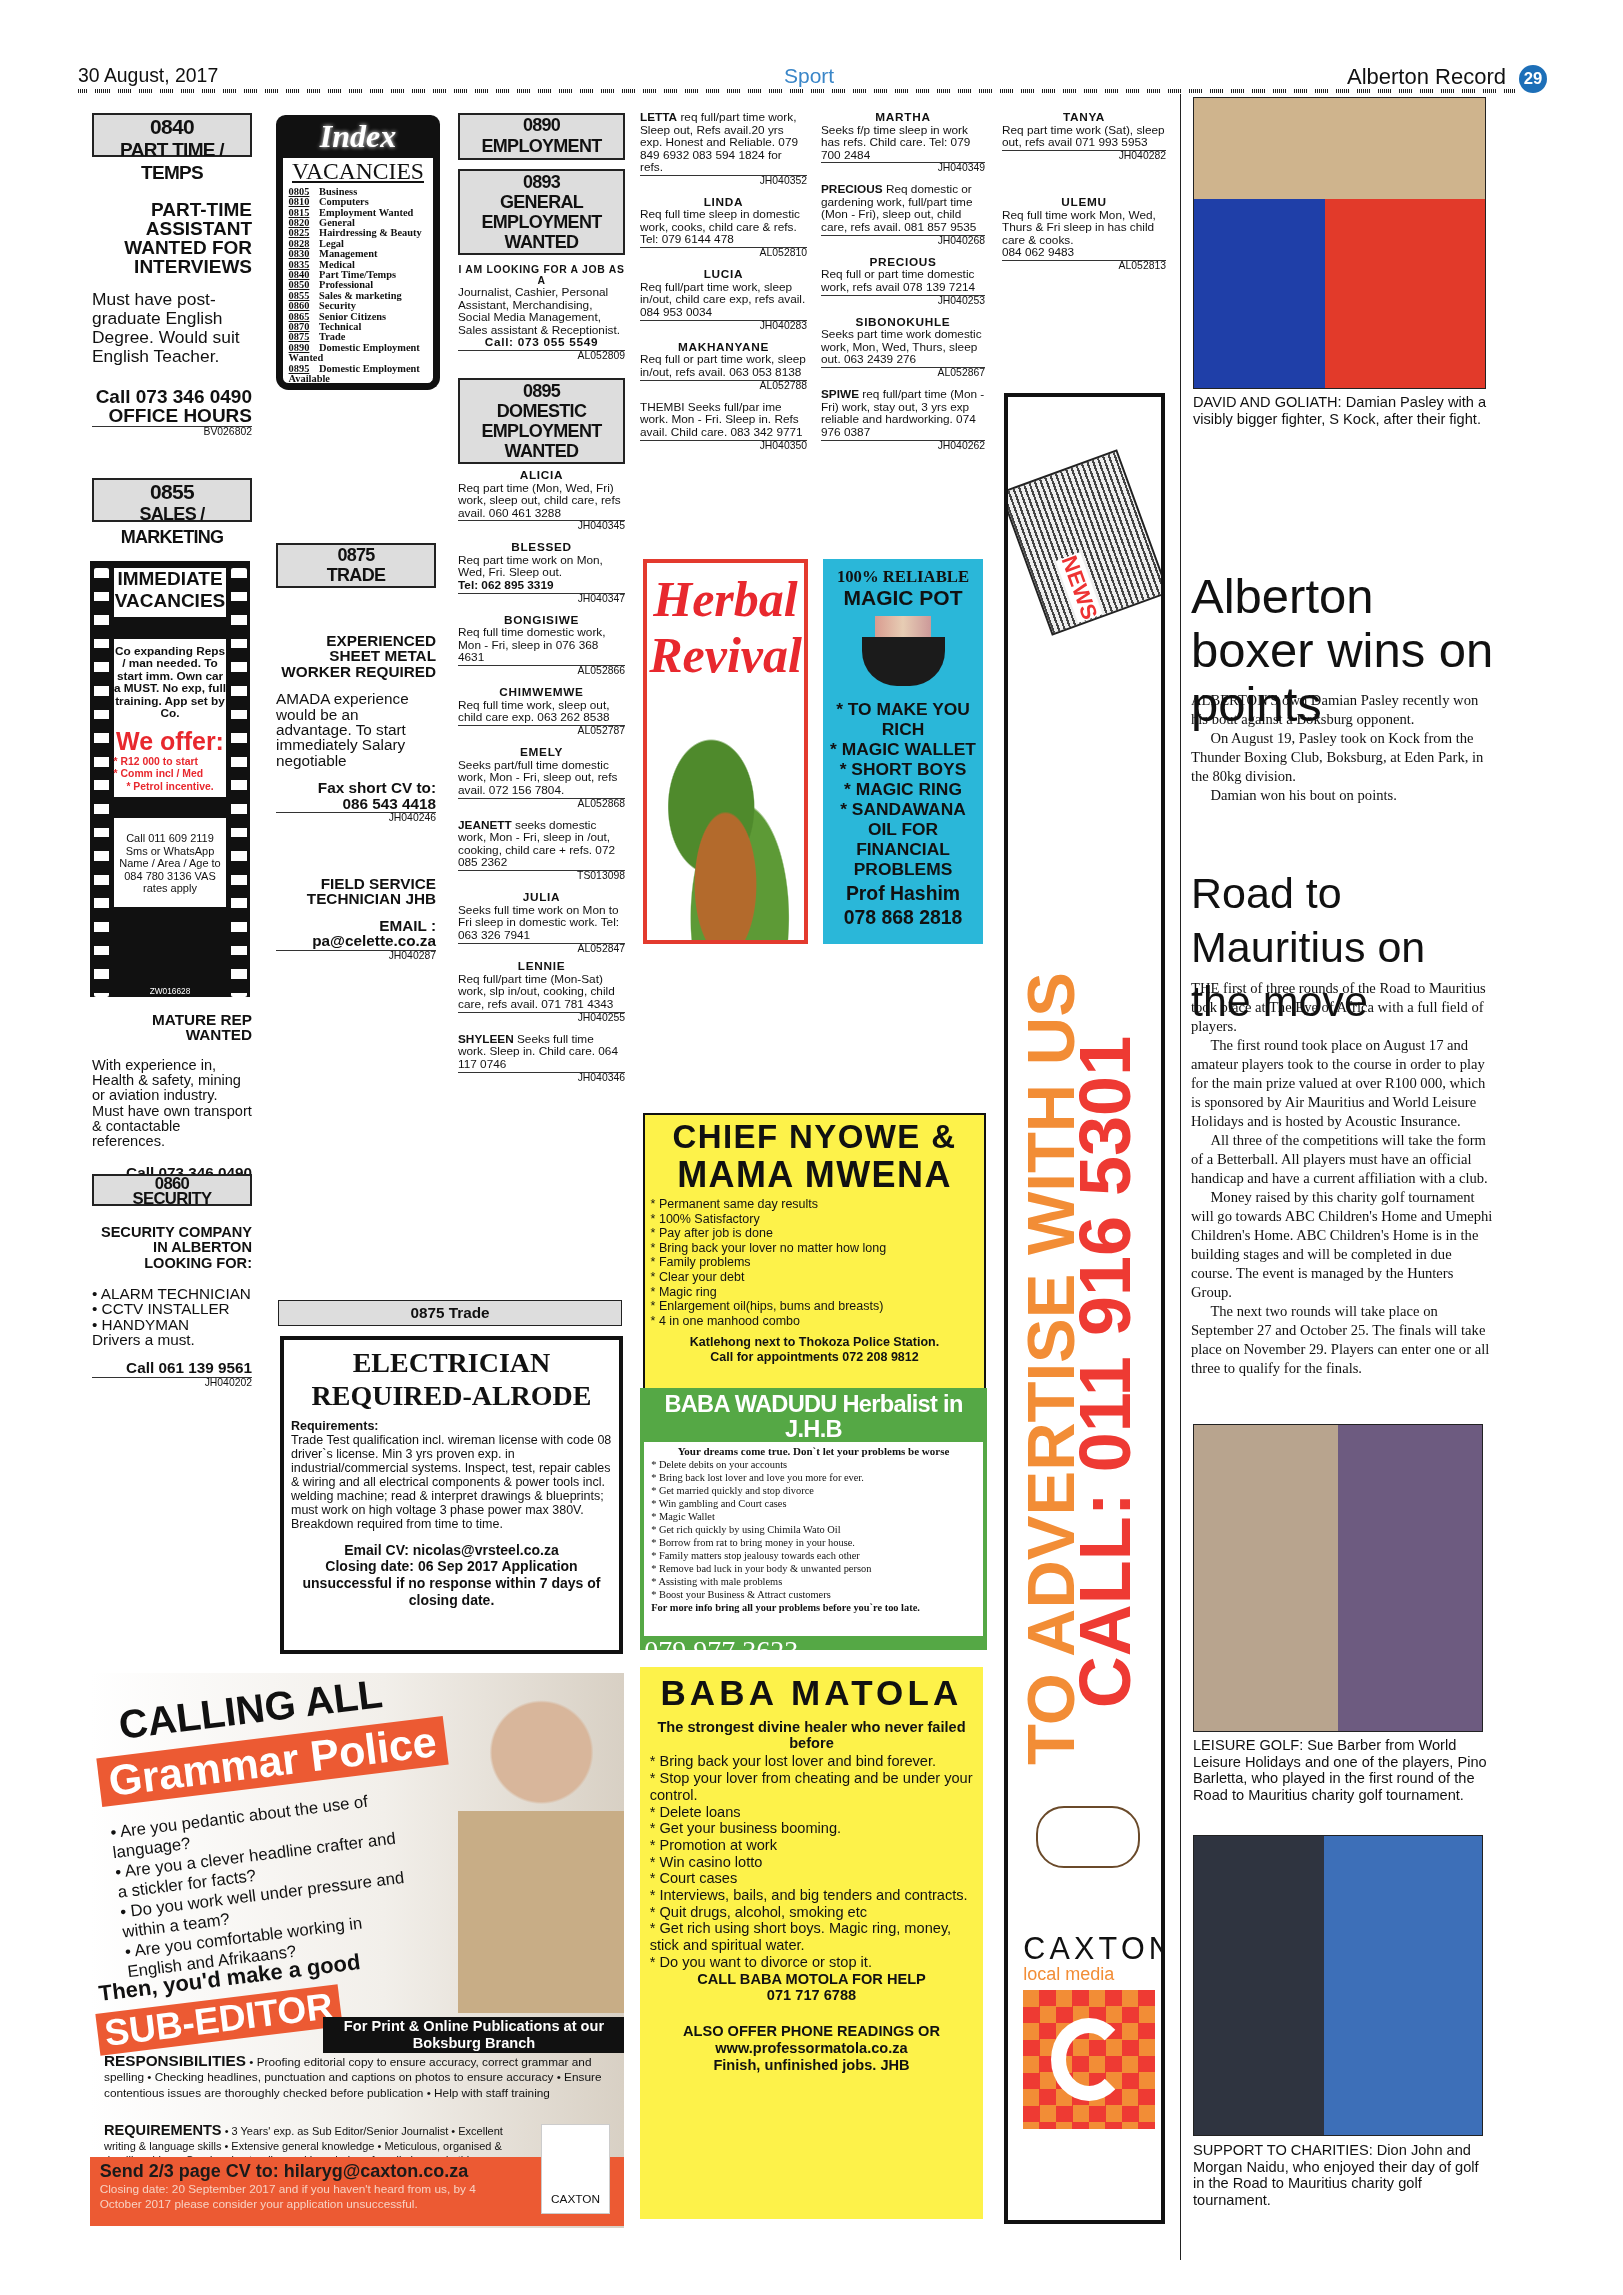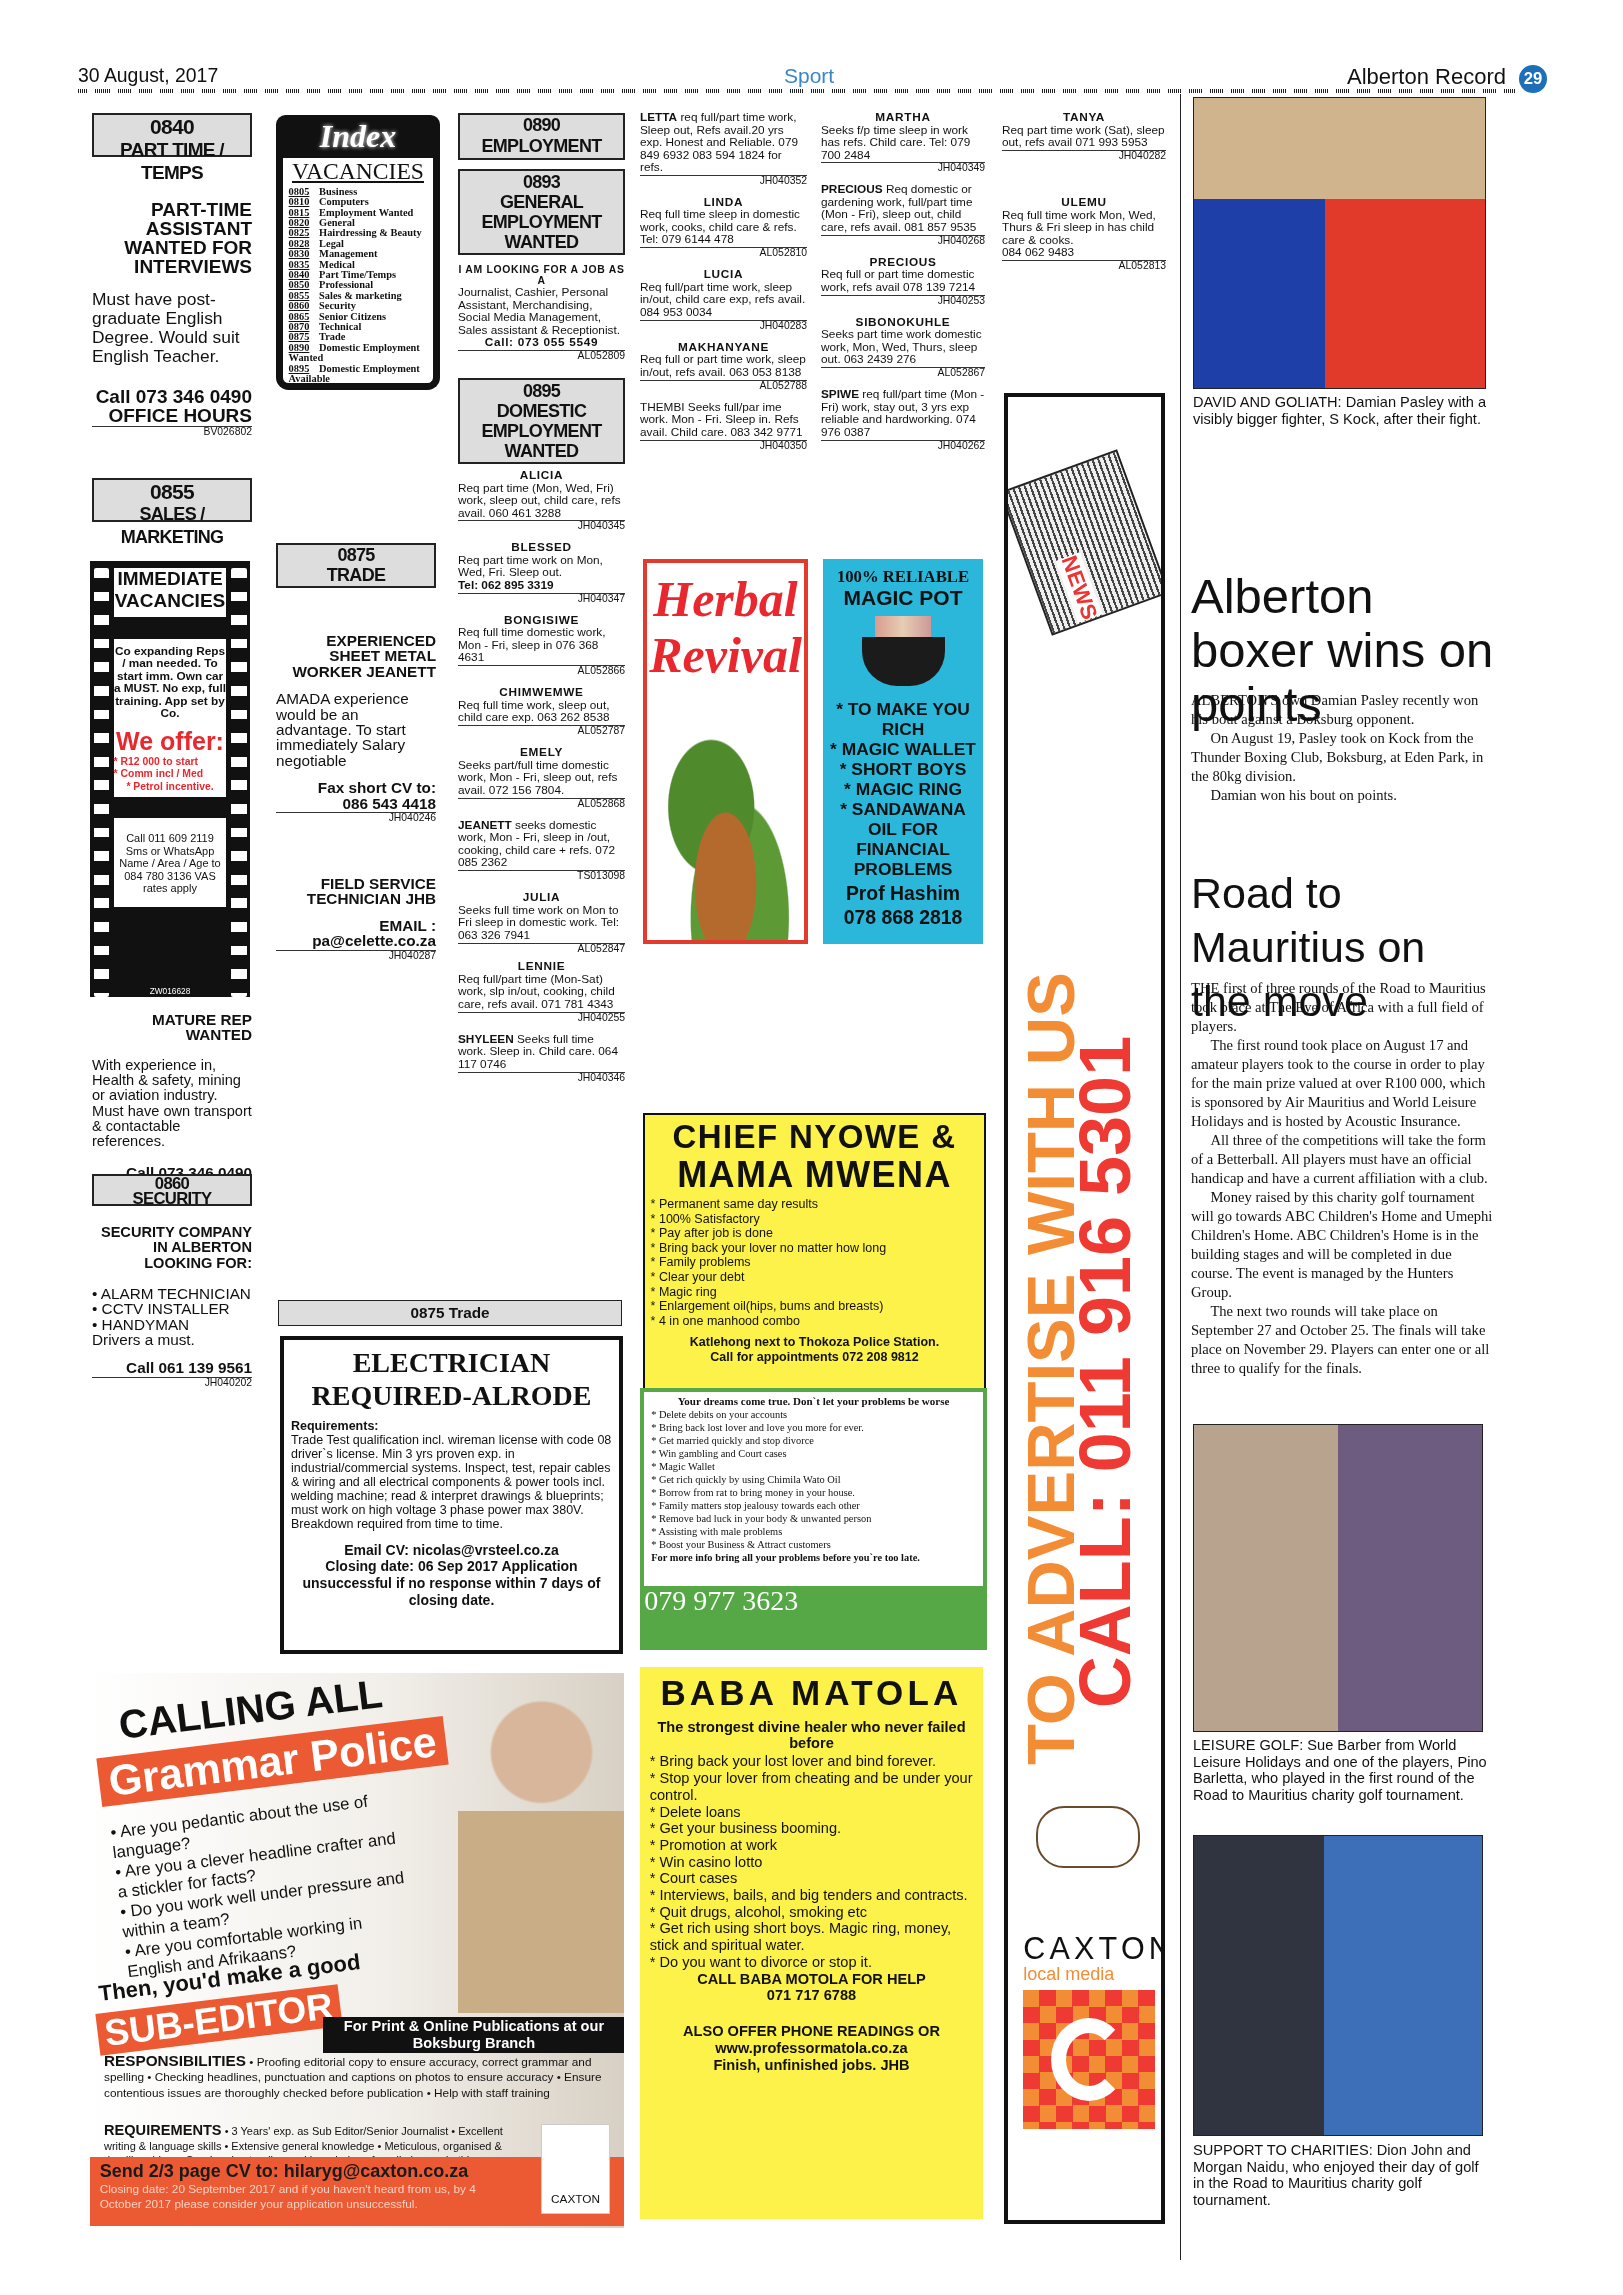--- a/index.html
+++ b/index.html
@@ -121,21 +121,21 @@
       <div><u>0890</u><span>Domestic Employment Wanted</span></div>
       <div><u>0895</u><span>Domestic Employment Available</span></div>
     </div>
 </div>
 
 <div class="abs cat" style="left:276px;top:543px;width:160px;height:45px;font-size:18px;line-height:20px">
   <span>0875</span>
   <span>TRADE</span>
 </div>
 <div class="abs" style="left:276px;top:633px;width:160px">
-  <div class="adtitle" style="font-size:15.3px;line-height:15.3px">EXPERIENCED SHEET METAL WORKER JEANETT</div>
+  <div class="adtitle" style="font-size:15.3px;line-height:15.3px">EXPERIENCED SHEET METAL WORKER REQUIRED</div>
   <div class="adbody" style="margin-top:12.5px;font-size:15.3px;line-height:15.3px">AMADA experience would be an advantage. To start immediately Salary negotiable</div>
   <div class="adtitle" style="margin-top:12.5px;font-size:15.3px;line-height:15.3px">Fax short CV to:</div>
   <div class="adtitle" style="font-size:15.3px;line-height:15.3px">086 543 4418</div>
   <div class="ref2">JH040246</div>
 </div>
 <div class="abs" style="left:276px;top:876px;width:160px">
   <div class="adtitle" style="font-size:15.3px;line-height:15.3px">FIELD SERVICE TECHNICIAN JHB</div>
   <div class="adtitle" style="margin-top:11px;font-size:15.3px;line-height:15.3px">EMAIL :</div>
   <div class="adtitle" style="font-size:15.3px;line-height:15.3px">pa@celette.co.za</div>
   <div class="ref2">JH040287</div>
@@ -318,20 +318,21 @@
       <div>* Clear your debt</div>
       <div>* Magic ring</div>
       <div>* Enlargement oil(hips, bums and breasts)</div>
       <div>* 4 in one manhood combo</div>
     </div>
   <div class="center" style="font-weight:bold;font-size:12.5px;line-height:14.6px;margin-top:7px">Katlehong next to Thokoza Police Station.</div>
   <div class="center" style="font-weight:bold;font-size:12.5px;line-height:14.6px">Call for appointments 072 208 9812</div>
 </div>
 
 <div class="abs green" style="left:640px;top:1388px;width:347px;height:262px;padding:4.2px">
+  <div style="color:#fff;font-weight:bold;font-size:23.6px;line-height:25px;text-align:center;letter-spacing:-0.7px">BABA WADUDU Herbalist in J.H.B</div>
   <div style="background:#fff;padding:2.8px 7px;font-family:'Liberation Serif',serif;font-size:10.4px;line-height:13px;height:194px">
     <div class="center" style="font-weight:bold;font-size:11px">Your dreams come true. Don`t let your problems be worse</div>
     <div id="wadudu-items">
         <div>* Delete debits on your accounts</div>
         <div>* Bring back lost lover and love you more for ever.</div>
         <div>* Get married quickly and stop divorce</div>
         <div>* Win gambling and Court cases</div>
         <div>* Magic Wallet</div>
         <div>* Get rich quickly by using Chimila Wato Oil</div>
         <div>* Borrow from rat to bring money in your house.</div>

